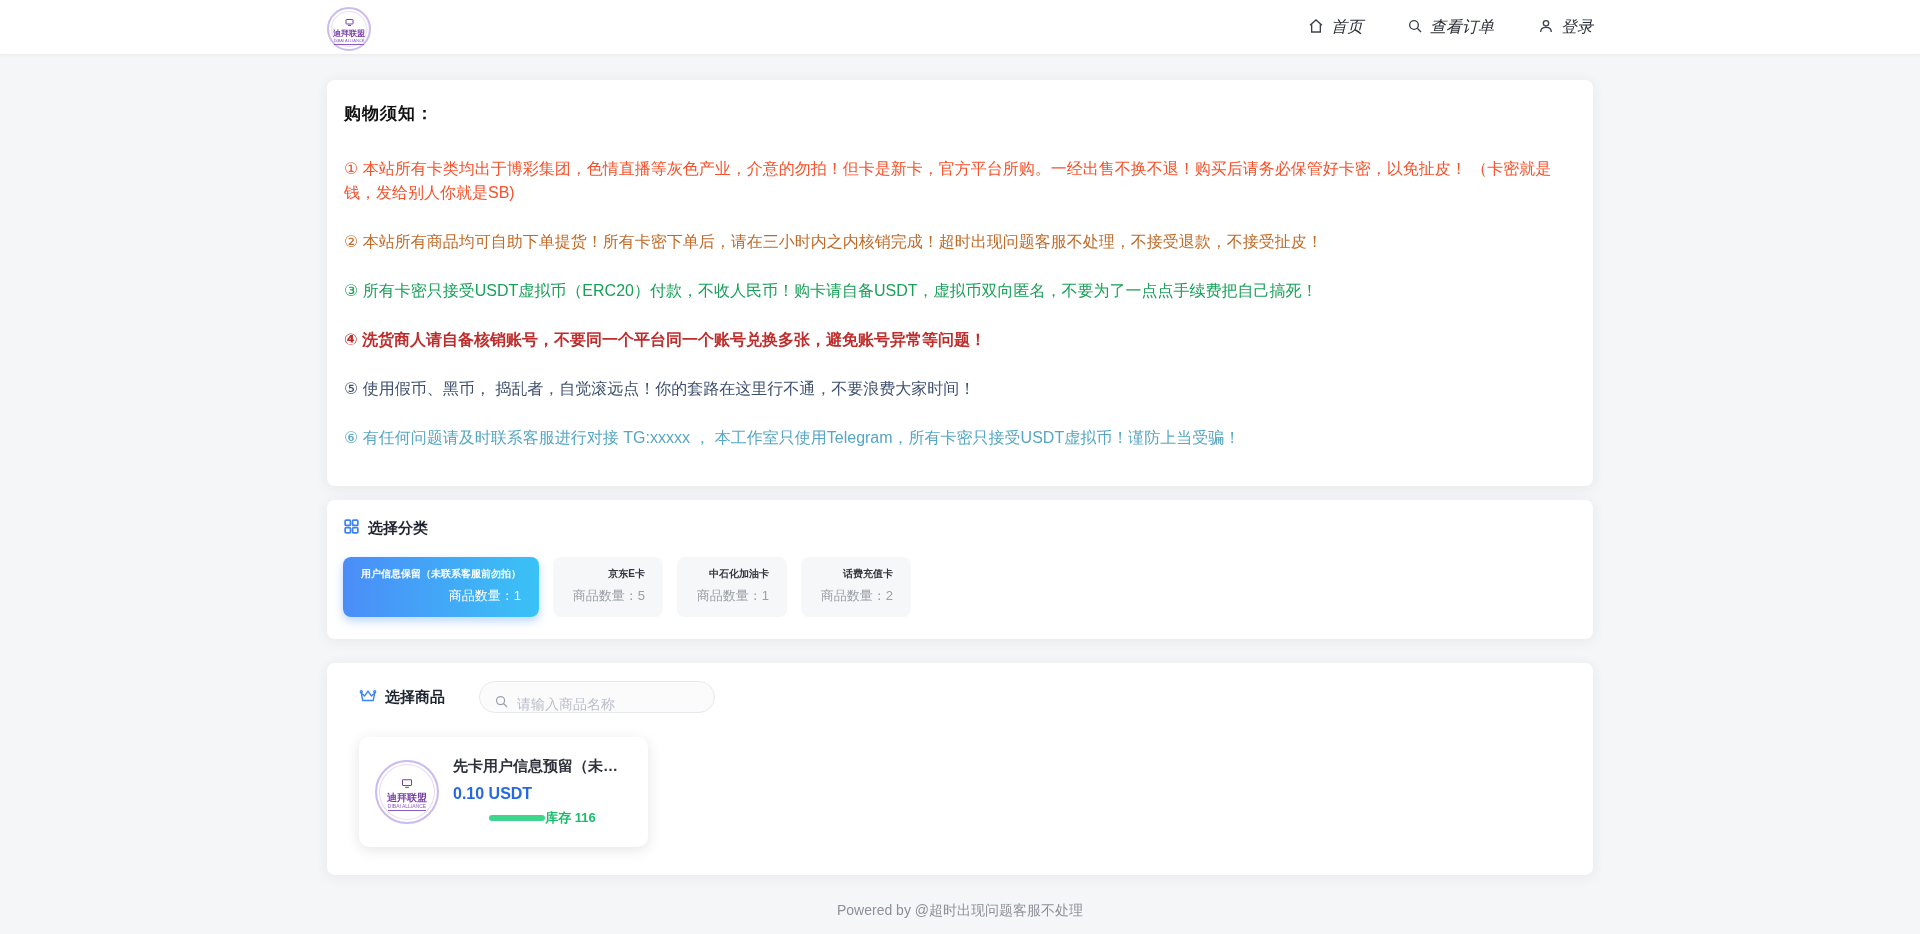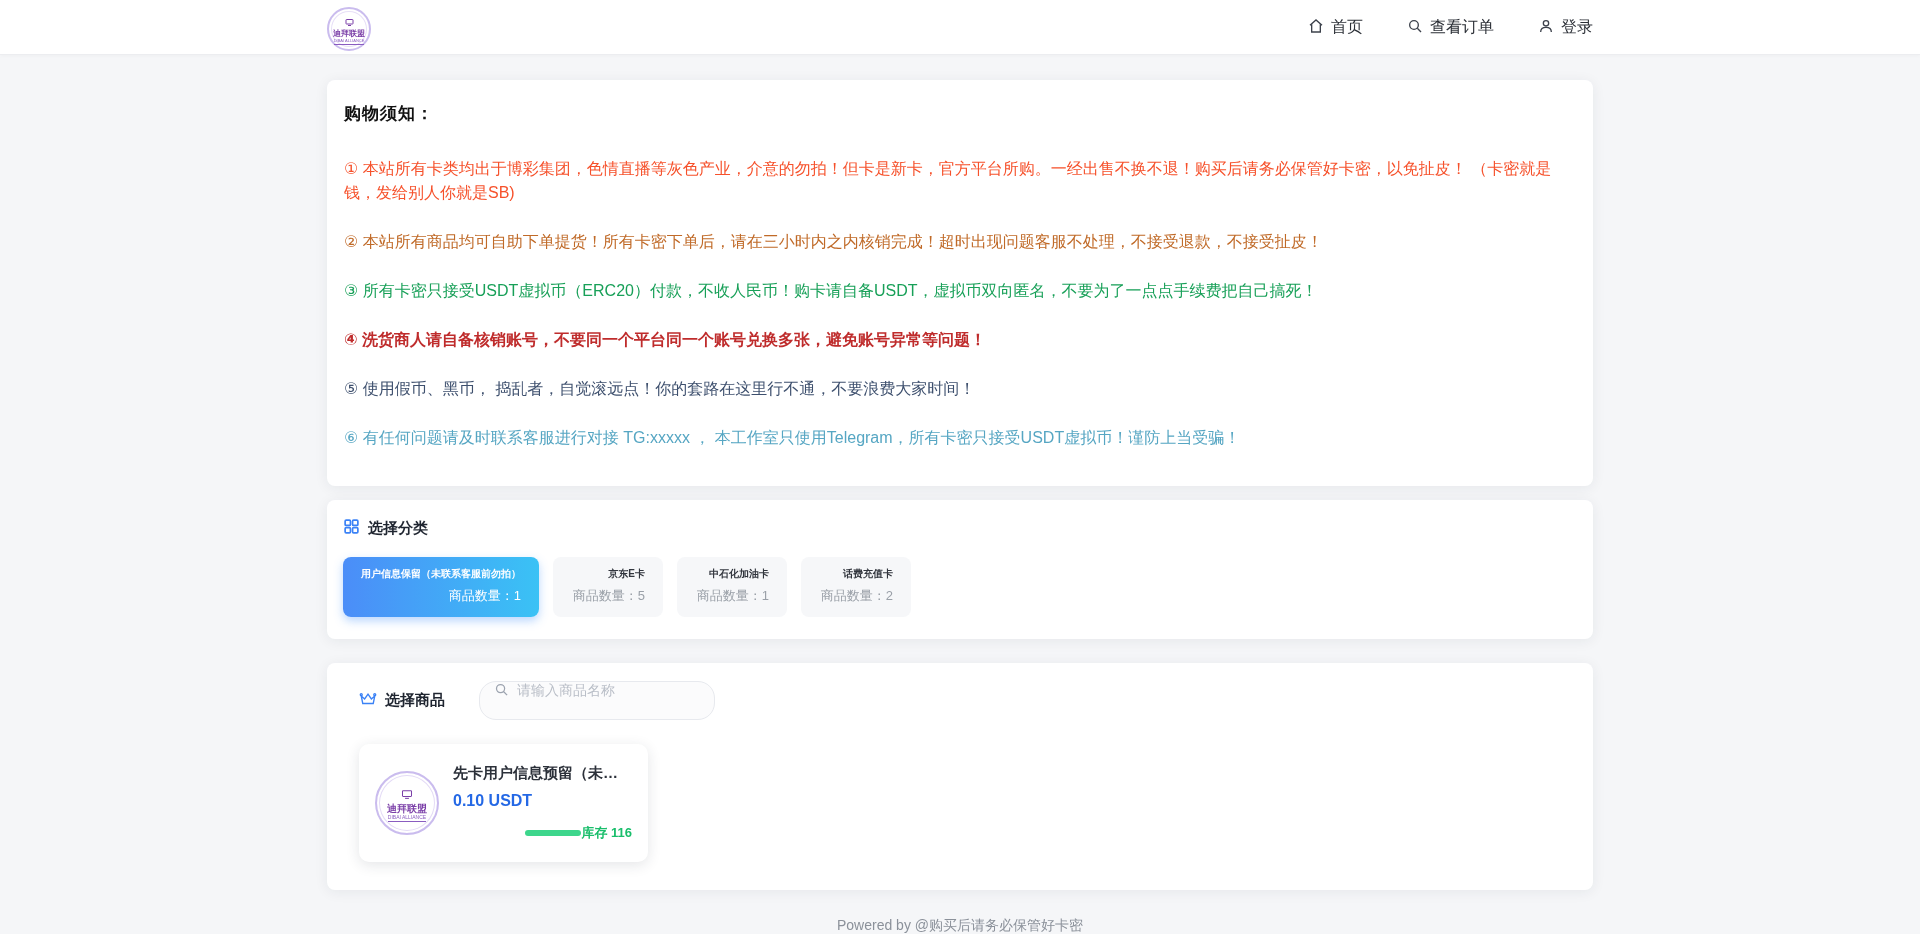--- a/index.html
+++ b/index.html
@@ -22,21 +22,21 @@
     display:flex; flex-direction:column; align-items:center; justify-content:center;
     box-shadow:0 0 0 2px #fff inset, 0 0 0 3px #e7dff7 inset;
     cursor:pointer; margin-top:2px;
   }
   .logo-cn { font-size:8px; font-weight:bold; color:#7b3fa8; line-height:1.1; white-space:nowrap; }
   .logo-en { font-size:4px; color:#8a5cc0; border-bottom:1px solid #8a5cc0; padding-bottom:1px; white-space:nowrap; }
   .logo-ic { color:#7b3fa8; }
   nav { display:flex; align-items:center; gap:44px; }
   .nav-item {
     display:flex; align-items:center; gap:7px;
-    font-size:16px; color:#2b2f36; cursor:pointer; text-decoration:none;
+    font-size:16px; color:#2b2f36; cursor:pointer; text-decoration:none;font-style:italic;
   }
   .nav-item svg { color:#3c414b; }
 
   
   .card {
     background:#fff; border-radius:8px;
     box-shadow:0 2px 14px rgba(31,45,61,.07);
   }
   .notice { margin-top:25px; padding:22px 32px 36px 17px; }
   .notice h2 { font-size:17px; color:#111; margin-bottom:32px; letter-spacing:1px; }
@@ -54,22 +54,22 @@
   }
   .cat-title { font-size:10px; color:#32363e; font-weight:600; line-height:1.3; }
   .cat-count { font-size:13px; color:#9aa0a8; margin-top:7px; }
   .cat.active { background:linear-gradient(90deg,#4b8df8,#3ac2f5); box-shadow:0 4px 10px rgba(59,140,248,.35); }
   .cat.active .cat-title, .cat.active .cat-count { color:#fff; }
 
   
   .prods { margin-top:24px; padding:18px 16px 28px 32px; }
   .sec-head2 { display:flex; align-items:center; gap:8px; font-size:15px; font-weight:bold; color:#1f2530; }
   .search {
-    margin-left:26px; display:flex; align-items:flex-start; gap:8px;
-    width:236px; height:39px; border-radius:17px;
+    margin-left:26px; display:flex; align-items:flex-end; gap:8px;
+    width:236px; height:32px; border-radius:17px;
     background:#fbfbfc; border:1px solid #e7e9ee; padding:0 14px;
   }
   .search input {
     border:none; outline:none; background:transparent; width:100%;
     font-size:14px; color:#333; font-family:inherit;
   }
   .search input::placeholder { color:#b9bec7; }
   .prod-card {
     margin-top:24px; width:289px; border-radius:10px; background:#fff;
     box-shadow:0 3px 14px rgba(31,45,61,.12); padding:20px 16px;
@@ -83,21 +83,21 @@
     background:#fff;
   }
   .prod-logo .logo-cn { font-size:10px; }
   .prod-logo .logo-en { font-size:5px; }
   .prod-info { flex:1 1 auto; min-width:0; }
   .prod-name {
     font-size:15px; font-weight:bold; color:#2c313a;
     white-space:nowrap; overflow:hidden; text-overflow:ellipsis; max-width:170px;
   }
   .prod-price { font-size:16px; font-weight:bold; color:#2468e5; margin-top:9px; }
-  .prod-bottom { display:flex; align-items:center; justify-content:flex-end; margin-top:14px; }
+  .prod-bottom { display:flex; align-items:center; justify-content:center; margin-top:6px; }
   .bar { width:56px; height:6px; border-radius:3px; background:#3dd68c; }
   .stock { font-size:13px; font-weight:bold; color:#19be6b; white-space:nowrap; }
 
   footer {
     text-align:center; margin-top:27px; font-size:14px; color:#8b919a;
   }
 </style>
 </head>
 <body>
 
@@ -227,14 +227,14 @@
           <div class="bar"></div>
           <div class="stock">
             <span>库存</span>
             <span>116</span>
           </div>
         </div>
       </div>
     </div>
   </section>
 
-  <footer>Powered by @购买后请务必保管好卡密</footer>
+  <footer>Powered by @超时出现问题客服不处理</footer>
 </main>
 
 </body></html>

